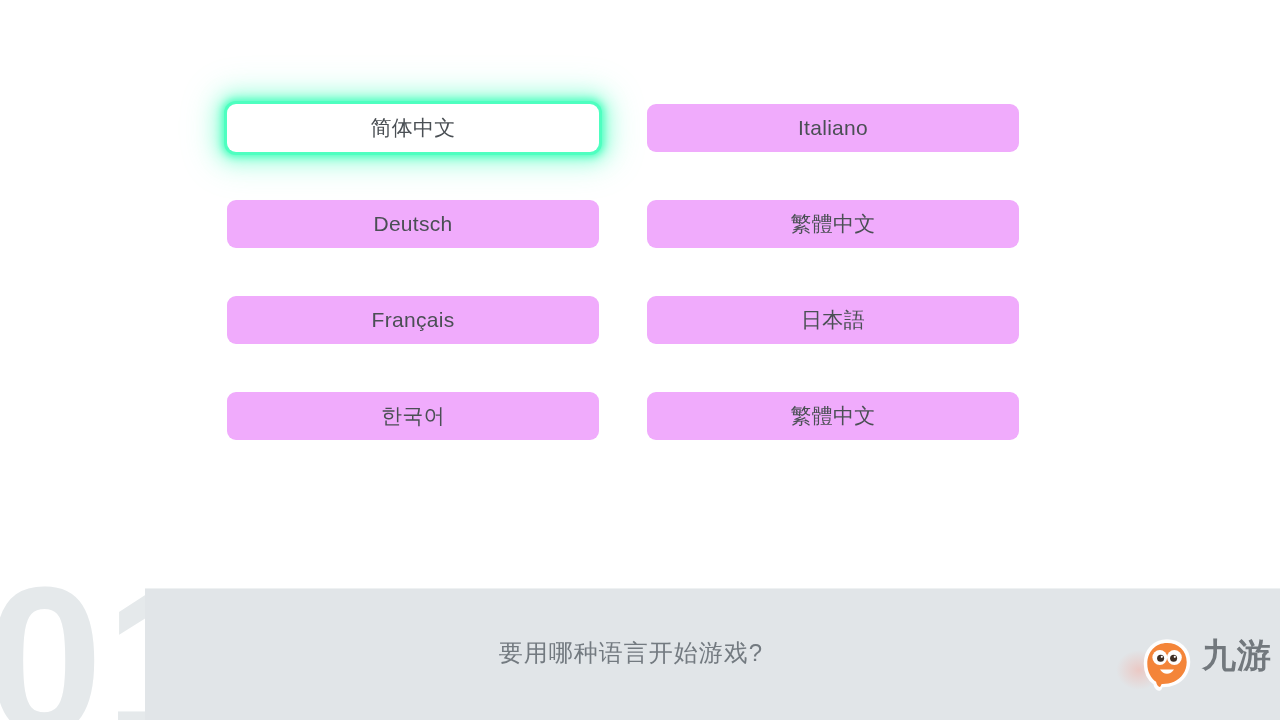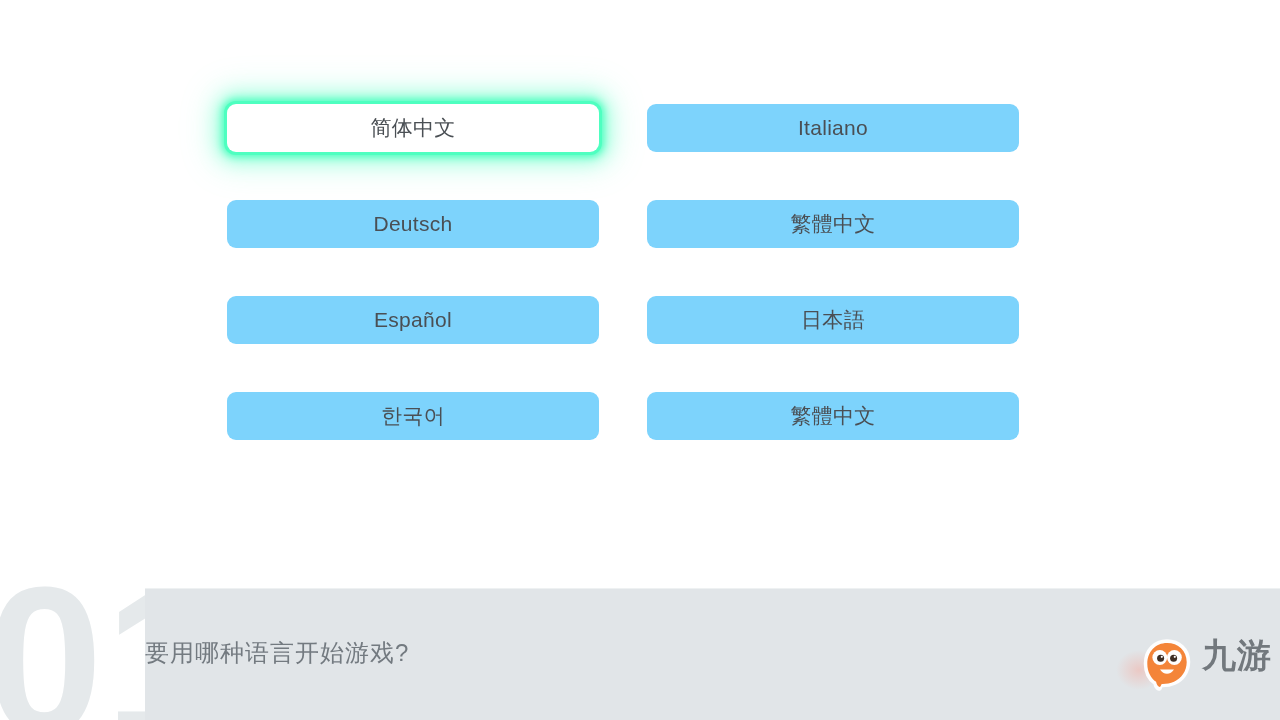--- a/index.html
+++ b/index.html
@@ -40,21 +40,21 @@
     grid-template-columns: 372px 372px;
     column-gap: 82px;
     row-gap: 32px;
     z-index: 3;
     gap: 48px;
   }
 
   .lang-button {
     height: 48px;
     border-radius: 9px;
-    background: #7dd3fc;
+    background: #f0abfc;
     color: #4a4f54;
     display: flex;
     align-items: center;
     justify-content: center;
     font-size: 21px;
     letter-spacing: 0.3px;
     box-sizing: border-box;
     position: relative;
     cursor: pointer;
   }
@@ -80,20 +80,21 @@
     border-top: 1px solid #eef1f2;
     box-sizing: border-box;
     z-index: 2;
   }
 
   #prompt-text {
     position: absolute;
     left: 0;
     right: 8px;
     top: 48px;
+    text-align: center;
     font-size: 24px;
     color: #737a80;
     letter-spacing: 1px;
     padding-right: 155px;
   }
 
   
   #logo-watermark {
     position: absolute;
     right: 8px;
@@ -128,21 +129,21 @@
 </head>
 <body>
 
 <div id="watermark-number">01</div>
 
 <div id="language-grid">
     <div class="lang-button selected">简体中文</div>
     <div class="lang-button">Italiano</div>
     <div class="lang-button">Deutsch</div>
     <div class="lang-button">繁體中文</div>
-    <div class="lang-button">Español</div>
+    <div class="lang-button">Français</div>
     <div class="lang-button">日本語</div>
     <div class="lang-button">한국어</div>
     <div class="lang-button">繁體中文</div>
   </div>
 
 <div id="prompt-panel">
   <div id="prompt-text">要用哪种语言开始游戏?</div>
 </div>
 
 <div id="logo-glow"></div>

